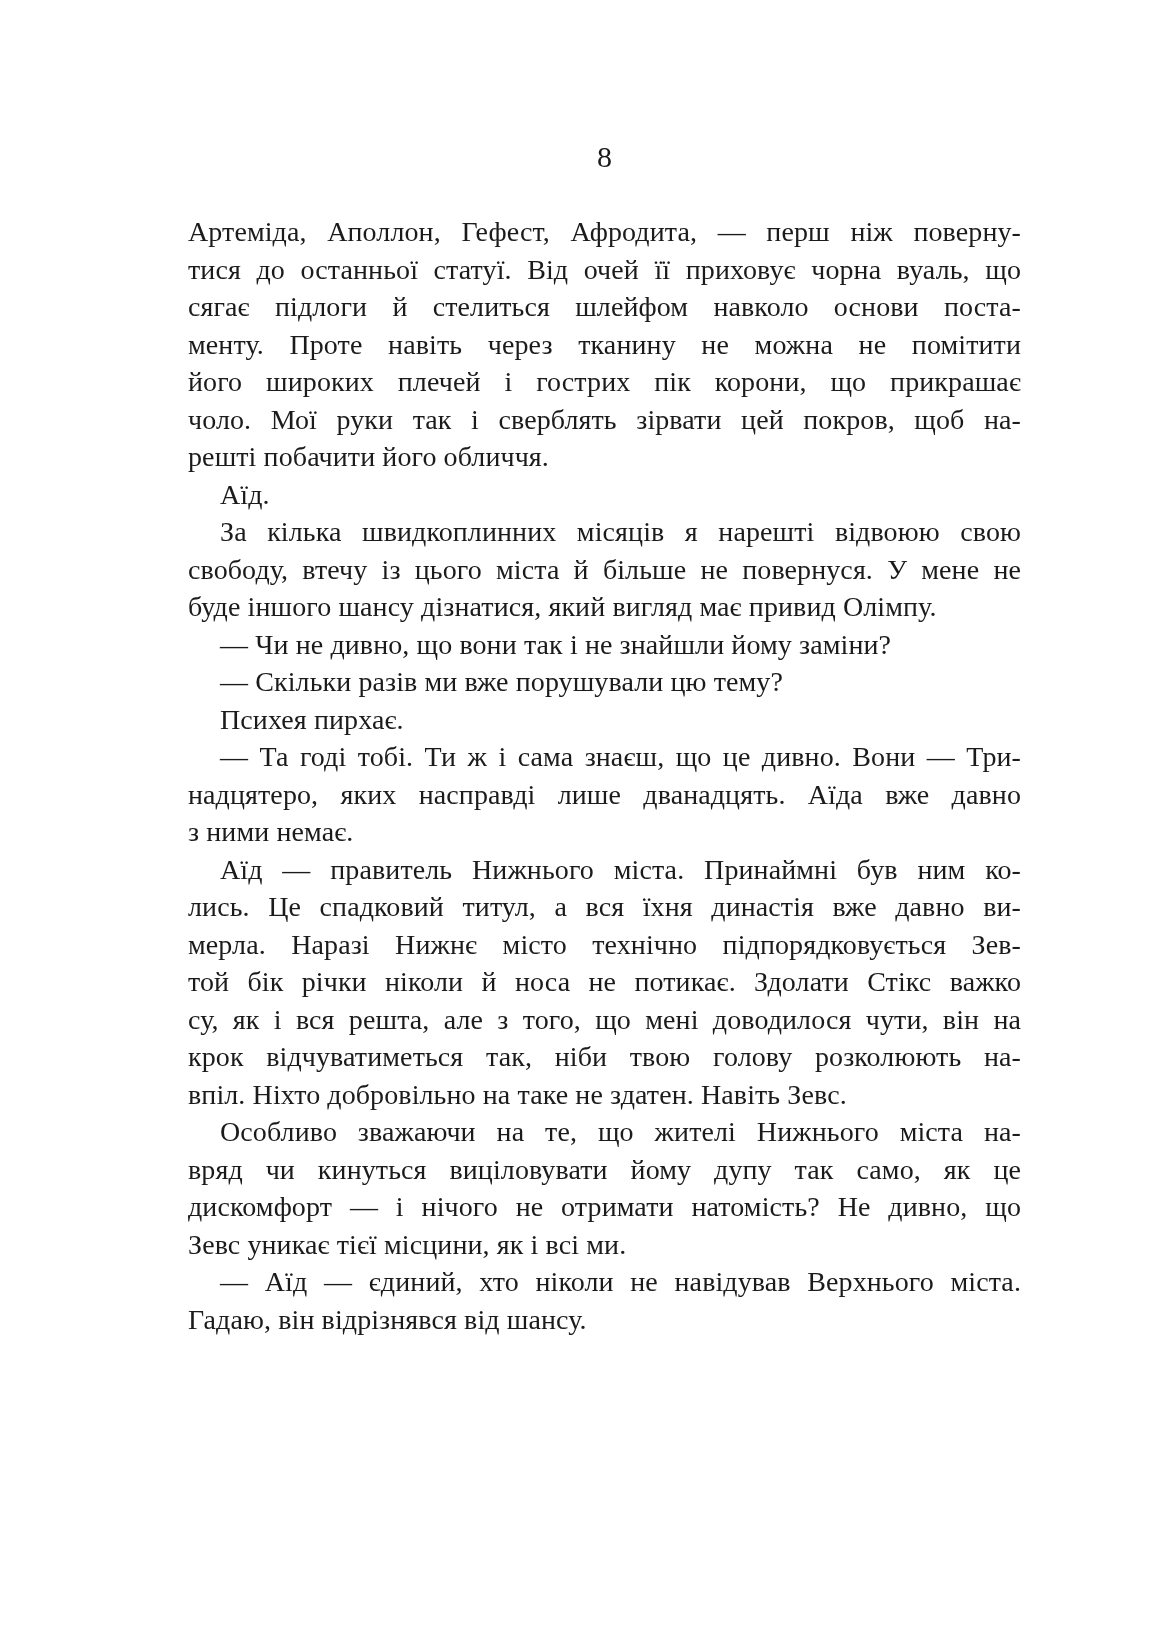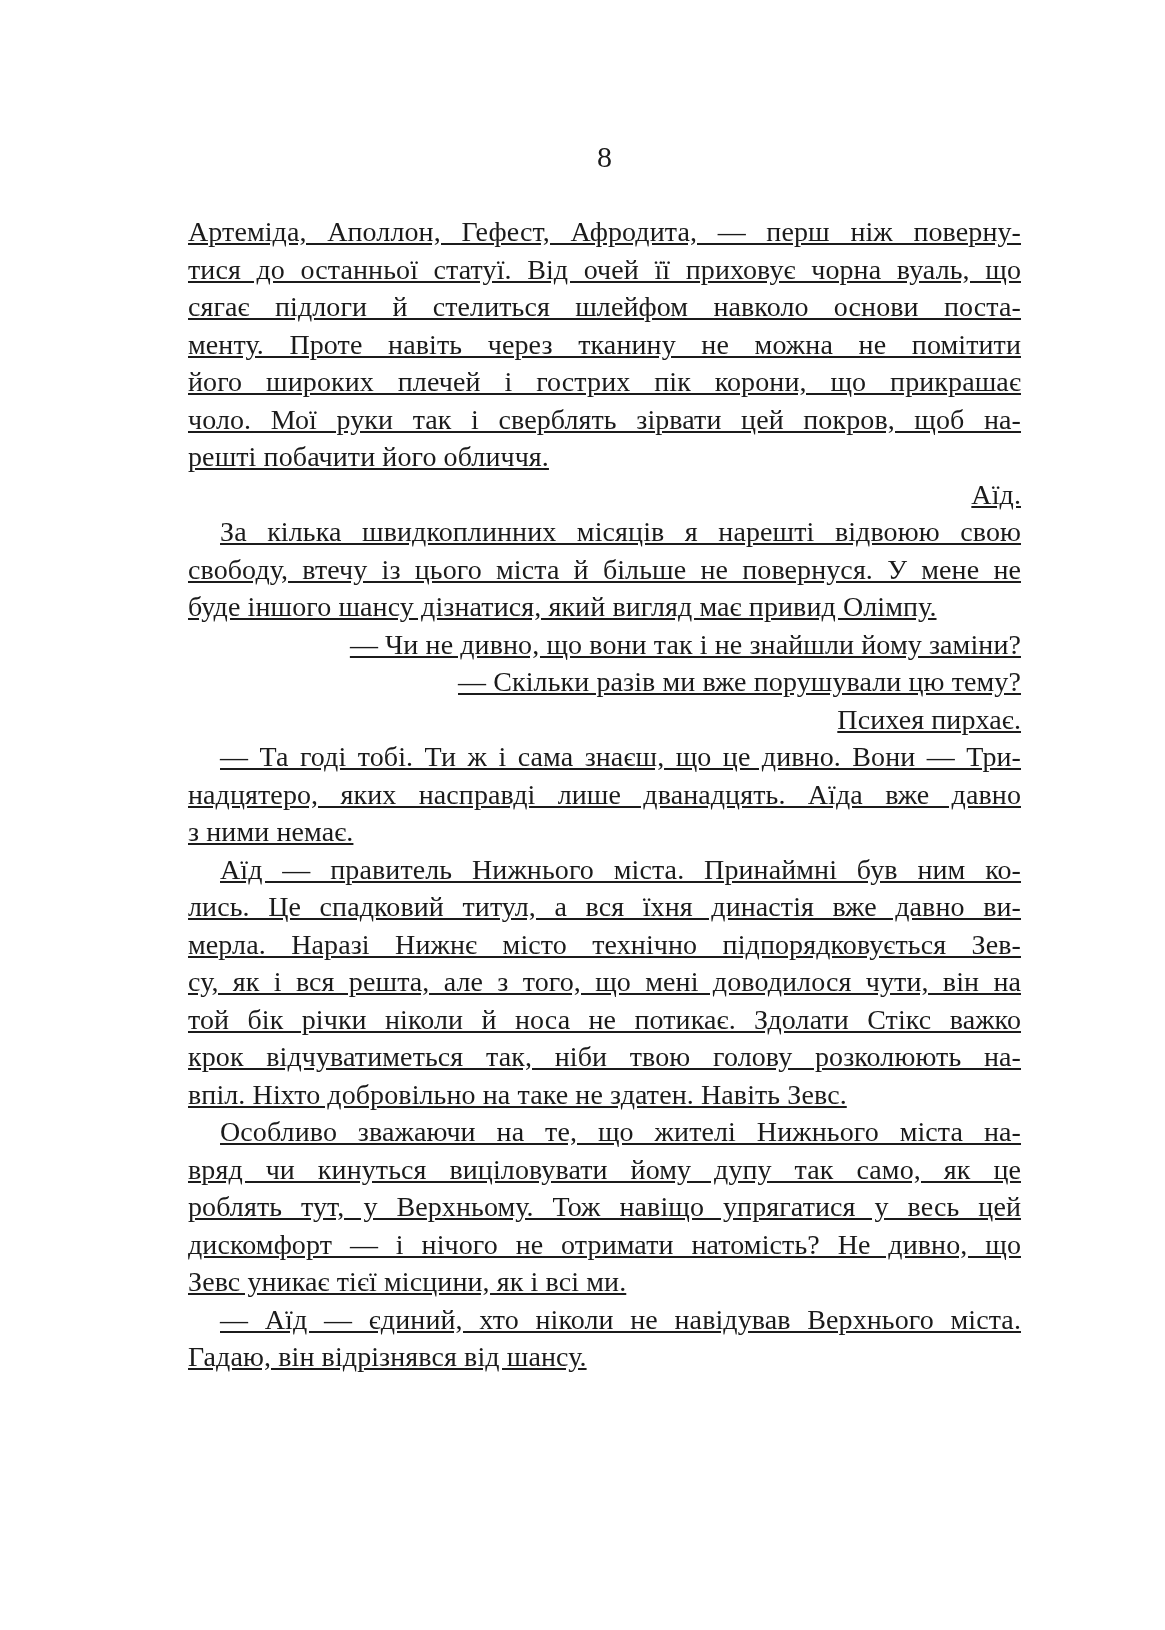--- a/index.html
+++ b/index.html
@@ -34,29 +34,27 @@
     top: 213px;
     width: 833px;
     font-size: 28px;
     line-height: 37.5px;
     letter-spacing: 0.1px;
   }
   .para { margin: 0; }
   .line {
     text-align: left;
     white-space: normal;
-    text-decoration: underline;
   }
   .line.fill {
     text-align: justify;
     text-align-last: justify;
   }
   .line.indent {
     text-indent: 32px;
-    text-align: right;
   }
 </style>
 </head>
 <body>
 
 <main class="page">
   <header class="folio">8</header>
   <section class="text-block">
       <div class="para">
         <div class="line fill">Артеміда, Аполлон, Гефест, Афродита, — перш ніж поверну-</div>
@@ -86,29 +84,28 @@
       </div>
       <div class="para">
         <div class="line fill indent">— Та годі тобі. Ти ж і сама знаєш, що це дивно. Вони — Три-</div>
         <div class="line fill">надцятеро, яких насправді лише дванадцять. Аїда вже давно</div>
         <div class="line">з ними немає.</div>
       </div>
       <div class="para">
         <div class="line fill indent">Аїд — правитель Нижнього міста. Принаймні був ним ко-</div>
         <div class="line fill">лись. Це спадковий титул, а вся їхня династія вже давно ви-</div>
         <div class="line fill">мерла. Наразі Нижнє місто технічно підпорядковується Зев-</div>
+        <div class="line fill">той бік річки ніколи й носа не потикає. Здолати Стікс важко</div>
         <div class="line fill">су, як і вся решта, але з того, що мені доводилося чути, він на</div>
-        <div class="line fill">той бік річки ніколи й носа не потикає. Здолати Стікс важко</div>
         <div class="line fill">крок відчуватиметься так, ніби твою голову розколюють на-</div>
         <div class="line">впіл. Ніхто добровільно на таке не здатен. Навіть Зевс.</div>
       </div>
       <div class="para">
         <div class="line fill indent">Особливо зважаючи на те, що жителі Нижнього міста на-</div>
         <div class="line fill">вряд чи кинуться виціловувати йому дупу так само, як це</div>
-        <div class="line fill">роблять тут, у Верхньому. Тож навіщо упрягатися у весь цей</div>
         <div class="line fill">дискомфорт — і нічого не отримати натомість? Не дивно, що</div>
         <div class="line">Зевс уникає тієї місцини, як і всі ми.</div>
       </div>
       <div class="para">
         <div class="line fill indent">— Аїд — єдиний, хто ніколи не навідував Верхнього міста.</div>
         <div class="line">Гадаю, він відрізнявся від шансу.</div>
       </div>
     </section>
 </main>
 

